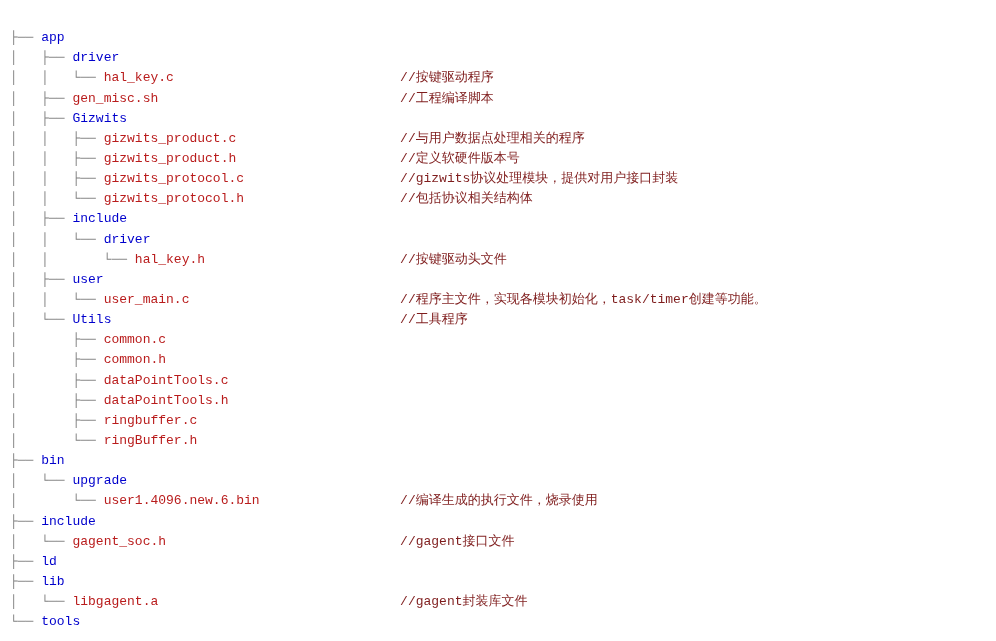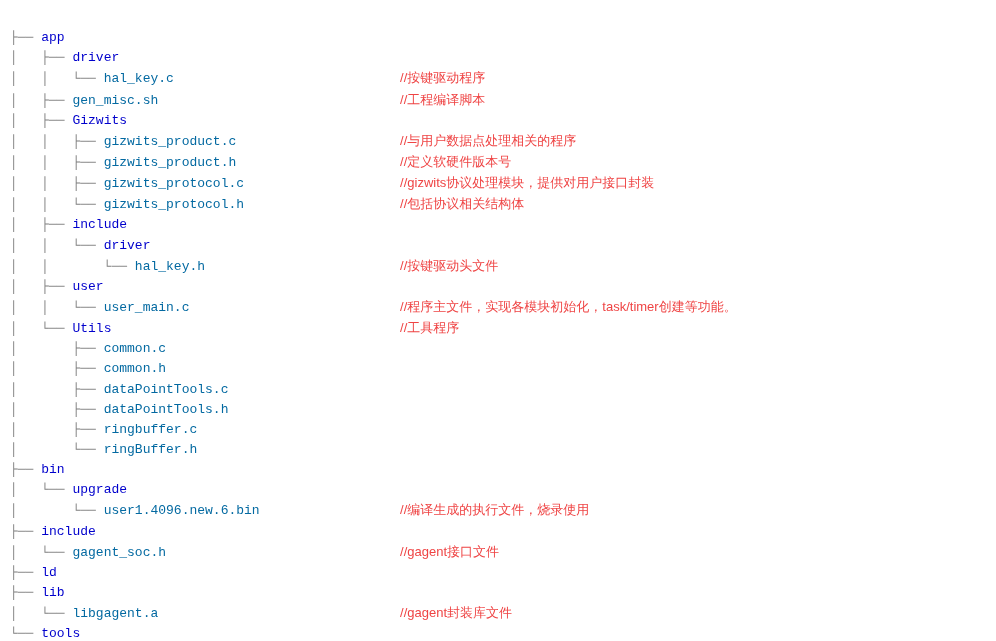--- a/index.html
+++ b/index.html
@@ -26,25 +26,25 @@
     }
     .tree-prefix {
       color: #808080;
       font-family: 'Courier New', Courier, monospace;
     }
     .name-blue {
       color: #0000cc;
       font-family: Liberation Mono, monospace;
     }
     .name-dark-red {
-      color: #0369a1;
+      color: #b91c1c;
       font-family: 'Courier New', Courier, monospace;
     }
     .comment {
-      color: #ef4444;
-      font-family: Liberation Sans, sans-serif;
+      color: #7f1d1d;
+      font-family: Liberation Mono, monospace;
     }
   </style>
 </head>
 <body>
 
 <div class="tree-container">
 <div class="line"><span class="tree-prefix">├── </span><span class="name-blue">app</span></div><div class="line"><span class="tree-prefix">│   ├── </span><span class="name-blue">driver</span></div><div class="line"><span class="tree-prefix">│   │   └── </span><span class="name-dark-red">hal_key.c</span><span style="color: rgb(128, 128, 128);">                             </span><span class="comment">//按键驱动程序</span></div><div class="line"><span class="tree-prefix">│   ├── </span><span class="name-dark-red">gen_misc.sh</span><span style="color: rgb(128, 128, 128);">                               </span><span class="comment">//工程编译脚本</span></div><div class="line"><span class="tree-prefix">│   ├── </span><span class="name-blue">Gizwits</span></div><div class="line"><span class="tree-prefix">│   │   ├── </span><span class="name-dark-red">gizwits_product.c</span><span style="color: rgb(128, 128, 128);">                     </span><span class="comment">//与用户数据点处理相关的程序</span></div><div class="line"><span class="tree-prefix">│   │   ├── </span><span class="name-dark-red">gizwits_product.h</span><span style="color: rgb(128, 128, 128);">                     </span><span class="comment">//定义软硬件版本号</span></div><div class="line"><span class="tree-prefix">│   │   ├── </span><span class="name-dark-red">gizwits_protocol.c</span><span style="color: rgb(128, 128, 128);">                    </span><span class="comment">//gizwits协议处理模块，提供对用户接口封装</span></div><div class="line"><span class="tree-prefix">│   │   └── </span><span class="name-dark-red">gizwits_protocol.h</span><span style="color: rgb(128, 128, 128);">                    </span><span class="comment">//包括协议相关结构体</span></div><div class="line"><span class="tree-prefix">│   ├── </span><span class="name-blue">include</span></div><div class="line"><span class="tree-prefix">│   │   └── </span><span class="name-blue">driver</span></div><div class="line"><span class="tree-prefix">│   │       └── </span><span class="name-dark-red">hal_key.h</span><span style="color: rgb(128, 128, 128);">                         </span><span class="comment">//按键驱动头文件</span></div><div class="line"><span class="tree-prefix">│   ├── </span><span class="name-blue">user</span></div><div class="line"><span class="tree-prefix">│   │   └── </span><span class="name-dark-red">user_main.c</span><span style="color: rgb(128, 128, 128);">                           </span><span class="comment">//程序主文件，实现各模块初始化，task/timer创建等功能。</span></div><div class="line"><span class="tree-prefix">│   └── </span><span class="name-blue">Utils</span><span style="color: rgb(128, 128, 128);">                                     </span><span class="comment">//工具程序</span></div><div class="line"><span class="tree-prefix">│       ├── </span><span class="name-dark-red">common.c</span></div><div class="line"><span class="tree-prefix">│       ├── </span><span class="name-dark-red">common.h</span></div><div class="line"><span class="tree-prefix">│       ├── </span><span class="name-dark-red">dataPointTools.c</span></div><div class="line"><span class="tree-prefix">│       ├── </span><span class="name-dark-red">dataPointTools.h</span></div><div class="line"><span class="tree-prefix">│       ├── </span><span class="name-dark-red">ringbuffer.c</span></div><div class="line"><span class="tree-prefix">│       └── </span><span class="name-dark-red">ringBuffer.h</span></div><div class="line"><span class="tree-prefix">├── </span><span class="name-blue">bin</span></div><div class="line"><span class="tree-prefix">│   └── </span><span class="name-blue">upgrade</span></div><div class="line"><span class="tree-prefix">│       └── </span><span class="name-dark-red">user1.4096.new.6.bin</span><span style="color: rgb(128, 128, 128);">                  </span><span class="comment">//编译生成的执行文件，烧录使用</span></div><div class="line"><span class="tree-prefix">├── </span><span class="name-blue">include</span></div><div class="line"><span class="tree-prefix">│   └── </span><span class="name-dark-red">gagent_soc.h</span><span style="color: rgb(128, 128, 128);">                              </span><span class="comment">//gagent接口文件</span></div><div class="line"><span class="tree-prefix">├── </span><span class="name-blue">ld</span></div><div class="line"><span class="tree-prefix">├── </span><span class="name-blue">lib</span></div><div class="line"><span class="tree-prefix">│   └── </span><span class="name-dark-red">libgagent.a</span><span style="color: rgb(128, 128, 128);">                               </span><span class="comment">//gagent封装库文件</span></div><div class="line"><span class="tree-prefix">└── </span><span class="name-blue">tools</span></div></div>
 
 </body></html>

